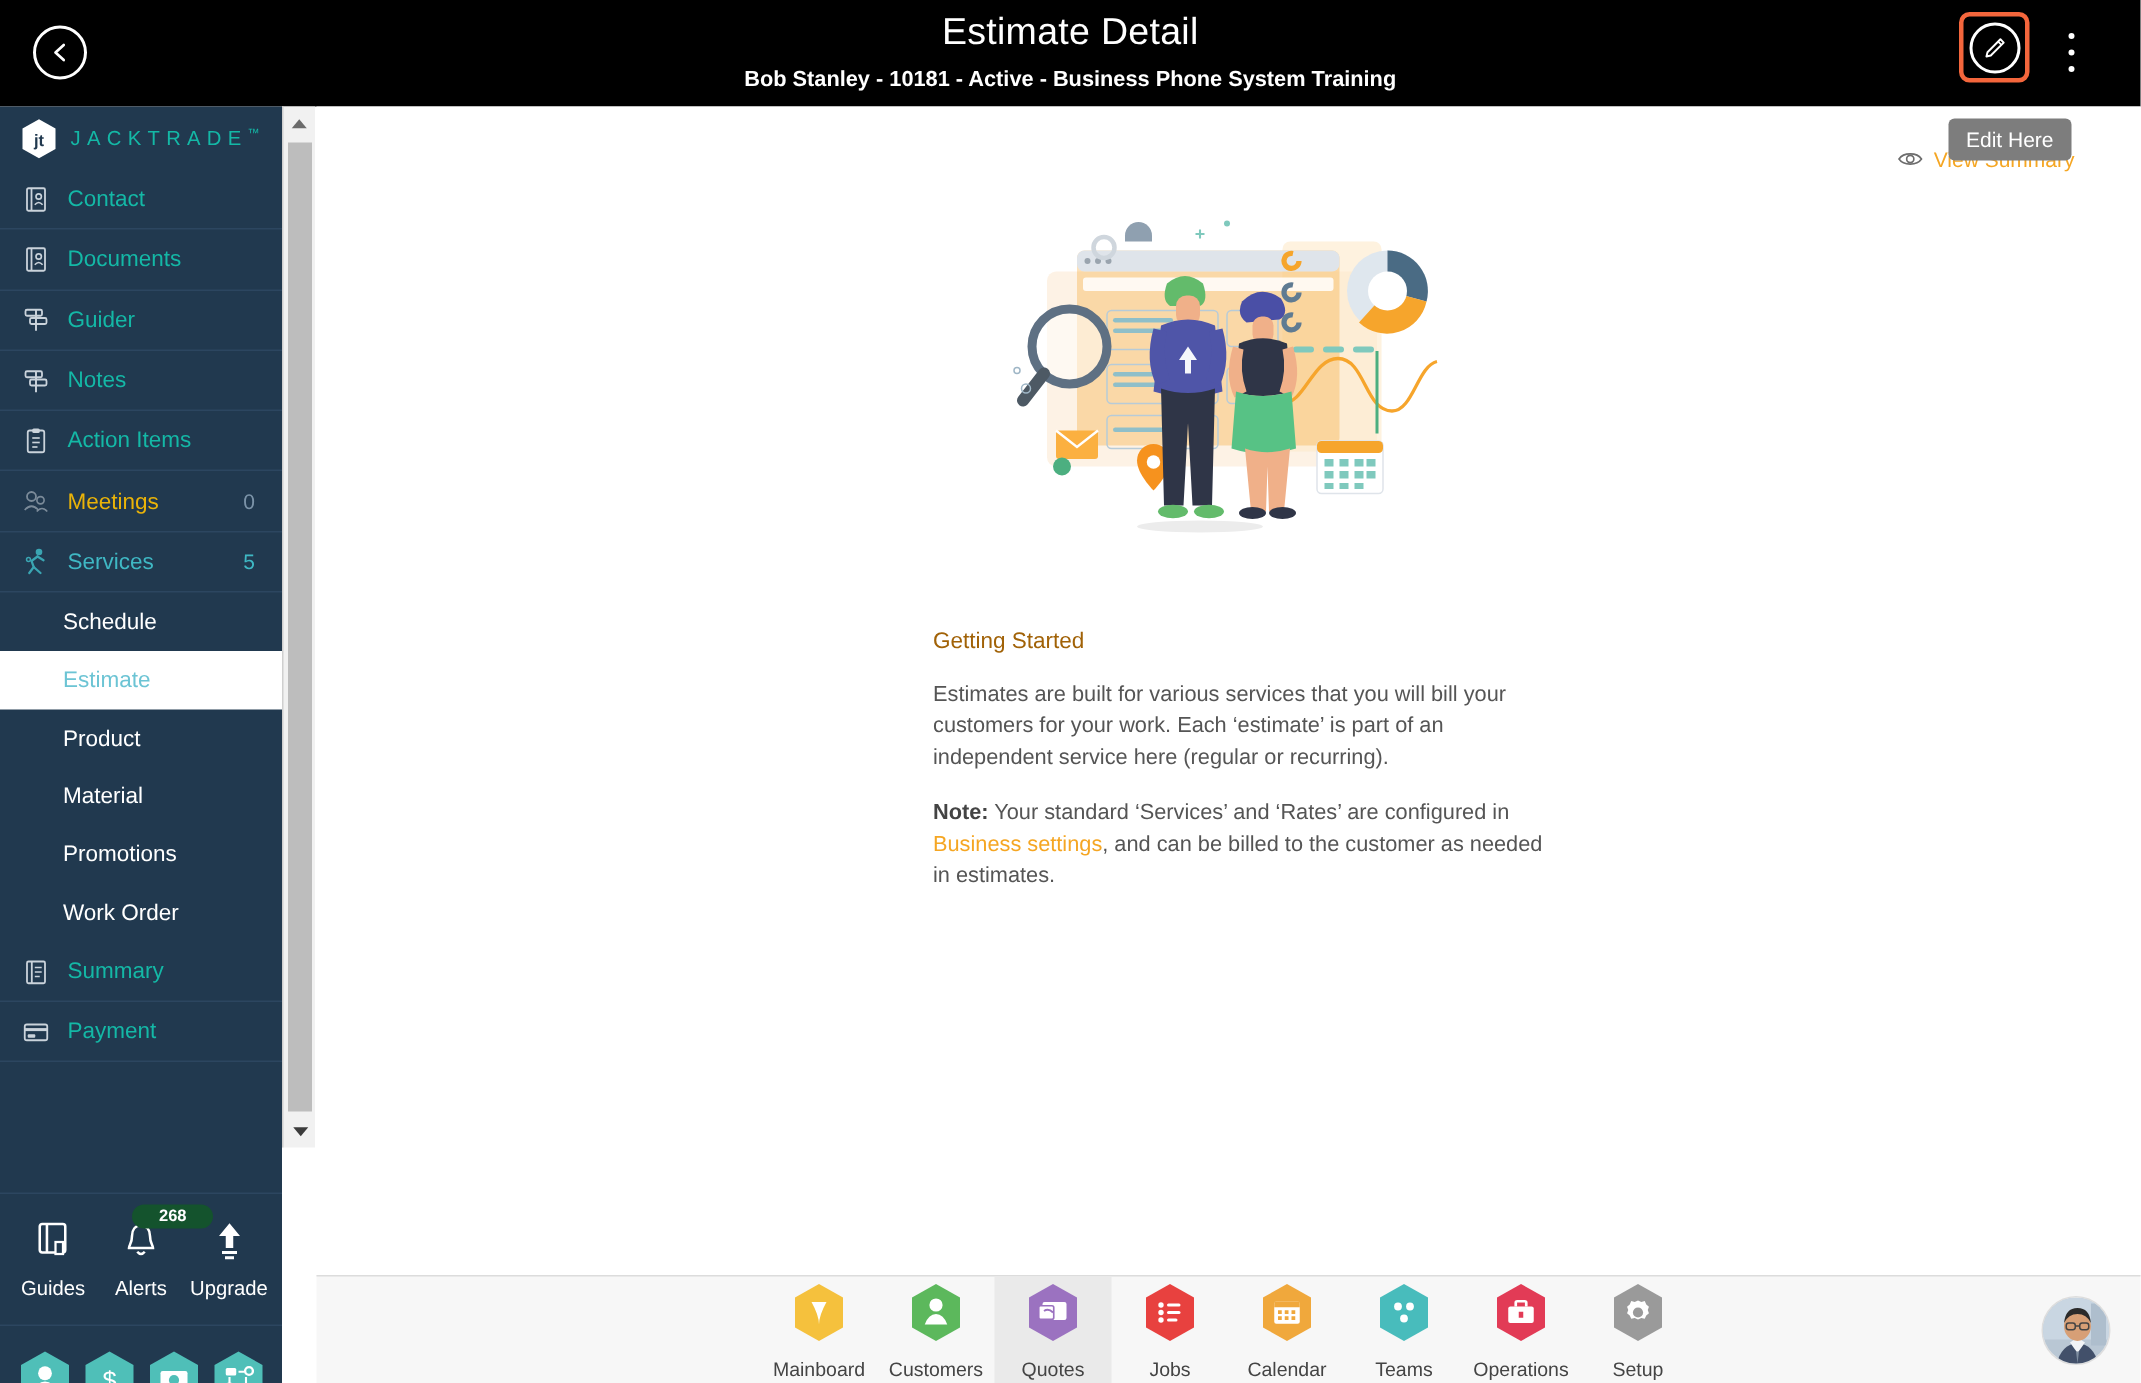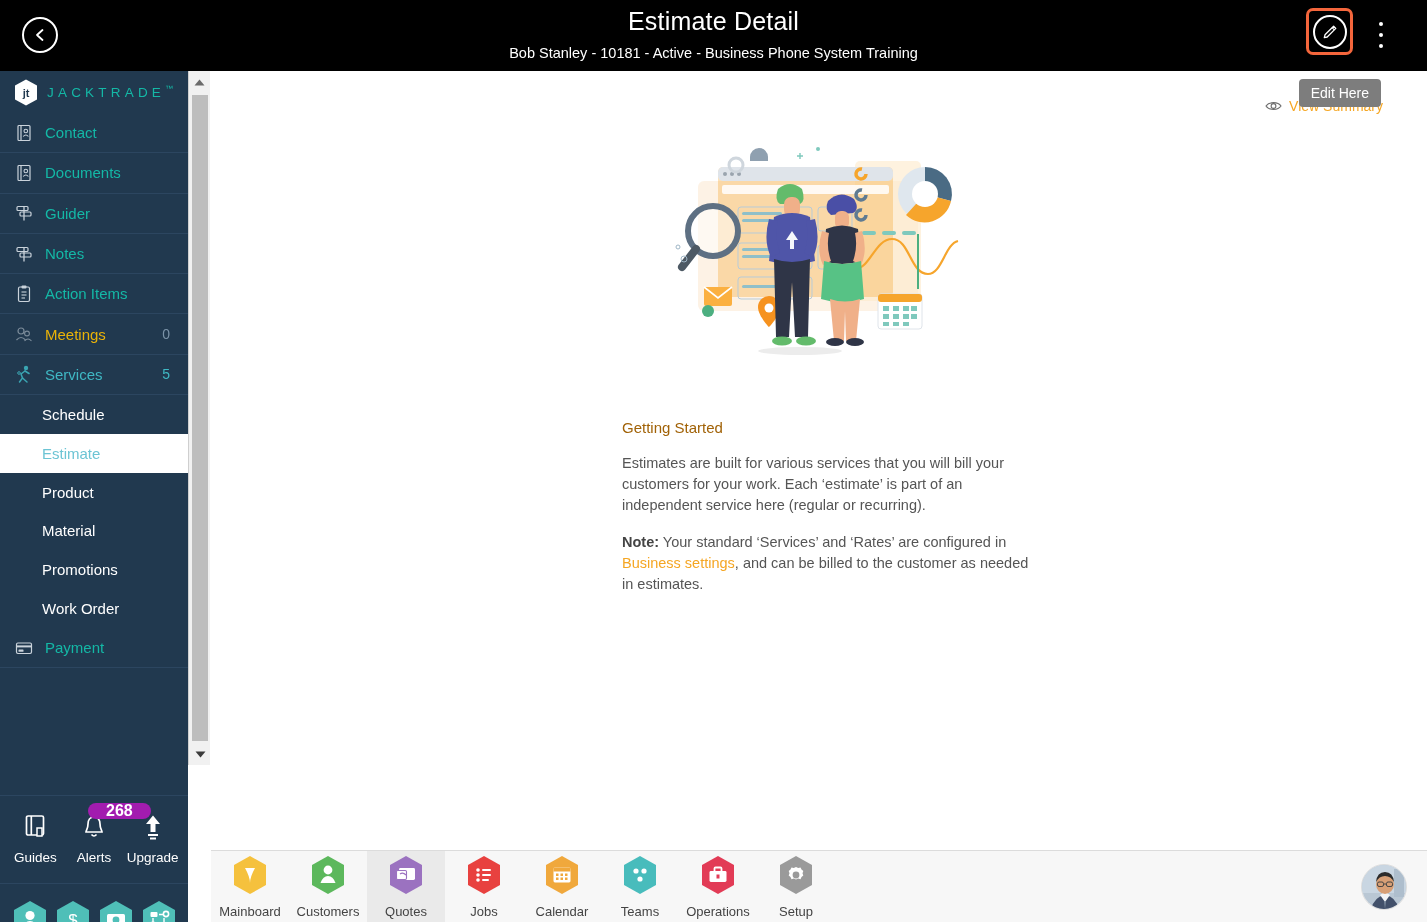--- a/index.html
+++ b/index.html
@@ -25,21 +25,21 @@
   #back-btn svg { display:block; }
   #header-center {
     position:absolute; left:0; top:0; width:1427px; text-align:center;
     pointer-events:none;
   }
   #header-title {
     font-size:25px; line-height:25px; margin-top:9px; font-weight:400;
     letter-spacing:0.2px;
   }
   #header-sub {
-    font-size:14.5px; line-height:16px; margin-top:11px; font-weight:400;
+    font-size:14.5px; line-height:16px; margin-top:11px; font-weight:700;
   }
   #edit-btn-wrap {
     position:absolute; left:1306px; top:8px; width:47px; height:47px;
     border:3px solid #f4663c; border-radius:7px;
     display:flex; align-items:center; justify-content:center;
     cursor:pointer; background:#000;
   }
   #edit-circle {
     width:34px; height:34px; border:2px solid #fff; border-radius:50%;
     display:flex; align-items:center; justify-content:center;
@@ -119,21 +119,21 @@
     display:flex; align-items:center; justify-content:space-around;
     padding:0 6px;
   }
   .foot-item {
     display:flex; flex-direction:column; align-items:center; cursor:pointer;
     position:relative; width:58px;
   }
   .foot-item .fl { font-size:13.5px; margin-top:6px; color:#fff; }
   .badge {
     position:absolute; top:-11px; left:23px;
-    background:#a21caf; color:#fff; font-size:16px; font-weight:bold;
+    background:#14532d; color:#fff; font-size:11px; font-weight:bold;
     border-radius:9px; padding:1px 18px; line-height:14px;
   }
   #hexrow {
     flex:0 0 auto; height:72px; display:flex; align-items:center;
     justify-content:space-around; padding:0 8px;
     border-top:1px solid #2c4660;
   }
   .hexbtn { width:36px; height:40px; cursor:pointer; }
 
   
@@ -167,21 +167,21 @@
   #copy b { color:#444; font-weight:bold; }
   #copy a.link { color:#f5a623; text-decoration:none; cursor:pointer; }
 
   
   #bottombar {
     position:absolute; left:211px; top:850px; width:1216px; height:72px;
     background:#f7f7f7; border-top:1px solid #dcdcdc;
   }
   #bottomnav {
     position:absolute; left:0; top:0; height:72px; width:100%;
-    display:flex; align-items:center; justify-content:flex-start;
+    display:flex; align-items:center; justify-content:center;
   }
   .bn {
     width:78px; height:72px; display:flex; flex-direction:column;
     align-items:center; justify-content:center; cursor:pointer;
   }
   .bn.sel { background:#eaeaea; }
   .bn .bl { font-size:13px; color:#444; margin-top:5px; }
   #avatar {
     position:absolute; right:20px; top:13px; width:46px; height:46px;
     border-radius:50%; overflow:hidden; cursor:pointer;
@@ -325,20 +325,33 @@
         <span class="lbl">Product</span>
       </div>
       <div class="nav-sub">
         <span class="lbl">Material</span>
       </div>
       <div class="nav-sub">
         <span class="lbl">Promotions</span>
       </div>
       <div class="nav-sub">
         <span class="lbl">Work Order</span>
+      </div>
+      <div class="nav-item">
+        <span class="ico">
+          <svg width="20" height="20" viewBox="0 0 20 20">
+            <rect x="4" y="3" width="12" height="14.5" rx="1" fill="none" stroke="#e8eef4" stroke-width="1.2"></rect>
+            <line x1="7.2" y1="3" x2="7.2" y2="17.5" stroke="#e8eef4" stroke-width="1.2"></line>
+            <line x1="9.2" y1="7" x2="13.8" y2="7" stroke="#e8eef4" stroke-width="1"></line>
+            <line x1="9.2" y1="10" x2="13.8" y2="10" stroke="#e8eef4" stroke-width="1"></line>
+            <line x1="9.2" y1="13" x2="12.5" y2="13" stroke="#e8eef4" stroke-width="1"></line>
+          </svg>
+        </span>
+        <span class="lbl">Summary</span>
+        <span class="cnt"></span>
       </div>
       <div class="nav-item">
         <span class="ico">
           <svg width="20" height="20" viewBox="0 0 20 20">
             <rect x="2.5" y="5" width="15" height="10.5" rx="1.4" fill="none" stroke="#e8eef4" stroke-width="1.2"></rect>
             <rect x="2.5" y="7.4" width="15" height="2" fill="#e8eef4"></rect>
             <rect x="4.5" y="11.5" width="5" height="2.3" rx="0.6" fill="#e8eef4"></rect>
           </svg>
         </span>
         <span class="lbl">Payment</span>

